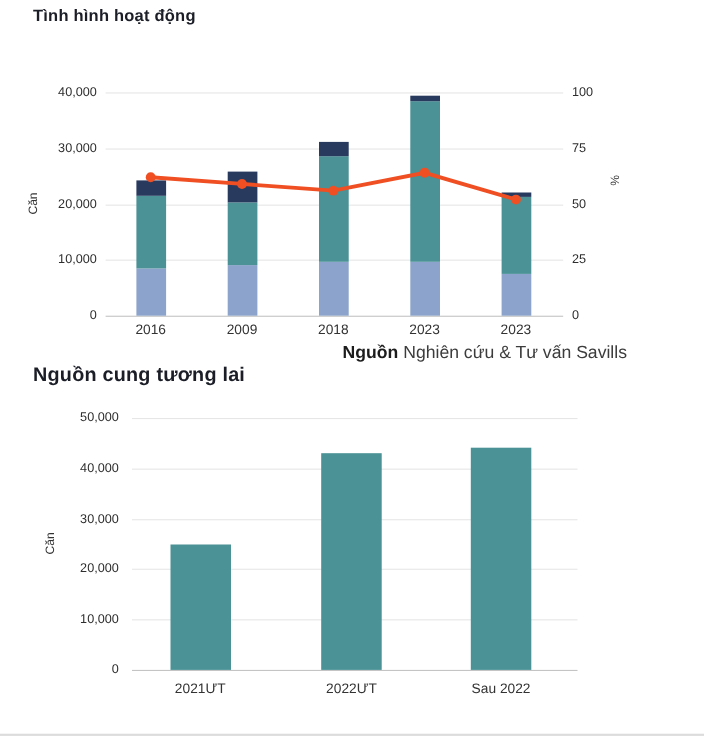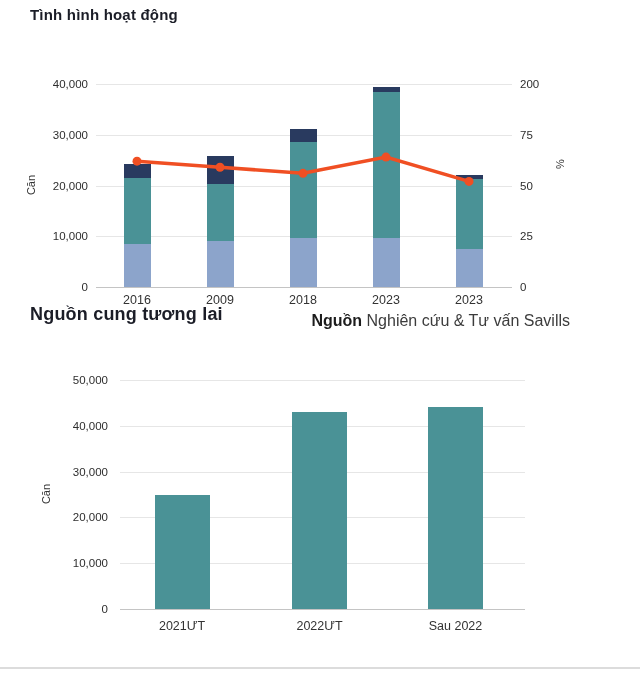--- a/index.html
+++ b/index.html
@@ -1,20 +1,20 @@
 <!DOCTYPE html>
 <html><head>
 <meta charset="utf-8">
 <style>
   html,body{margin:0;padding:0;background:#fff;}
   .page{position:relative;width:640px;height:673px;background:#fff;
         font-family:"Liberation Sans",sans-serif;overflow:hidden;}
   .chart-title{position:absolute;font-weight:700;color:#1b1d27;letter-spacing:.2px;}
   #title1{left:30px;top:6px;font-size:15px;}
-  #title2{left:30px;top:304px;font-size:18px;}
+  #title2{left:30px;top:330px;font-size:18px;}
   .legend{position:absolute;left:28px;top:50px;display:flex;align-items:center;gap:17px;}
   .legend-item{display:flex;align-items:center;gap:4px;}
   .legend-swatch{width:27px;height:8px;display:inline-block;}
   .legend-line{position:relative;width:27px;height:9px;display:inline-block;}
   .legend-line .ll{position:absolute;left:0;top:3px;width:27px;height:3px;}
   .legend-line .ld{position:absolute;left:9px;top:0;width:9px;height:9px;border-radius:50%;}
   .legend-label{font-size:11px;color:#20304f;white-space:nowrap;}
   .plot{position:absolute;}
   .gridline{position:absolute;left:0;right:0;height:1px;background:#e6e6e6;}
   .baseline{position:absolute;left:0;right:0;height:1px;background:#c4c4c4;}
@@ -97,21 +97,21 @@
       <div class="bar" style="left: 34.5px; width: 55px; height: 114.5px; background: rgb(74, 146, 150);"></div>
       <div class="bar" style="left: 172px; width: 55px; height: 196.94px; background: rgb(74, 146, 150);"></div>
       <div class="bar" style="left: 308px; width: 55px; height: 202.436px; background: rgb(74, 146, 150);"></div>
     </div>
 
   <div class="axis-label" style="left:46px;top:494px;">Căn</div>
 
 
   <div class="divider"></div>
 <div class="ytick" style="left: 0px; width: 88px; text-align: right; top: 84px;">40,000</div>
-    <div class="ytick" style="left: 520px; width: 40px; text-align: left; top: 84px;">200</div>
+    <div class="ytick" style="left: 520px; width: 40px; text-align: left; top: 84px;">100</div>
     <div class="ytick" style="left: 0px; width: 88px; text-align: right; top: 134.75px;">30,000</div>
     <div class="ytick" style="left: 520px; width: 40px; text-align: left; top: 134.75px;">75</div>
     <div class="ytick" style="left: 0px; width: 88px; text-align: right; top: 185.5px;">20,000</div>
     <div class="ytick" style="left: 520px; width: 40px; text-align: left; top: 185.5px;">50</div>
     <div class="ytick" style="left: 0px; width: 88px; text-align: right; top: 236.25px;">10,000</div>
     <div class="ytick" style="left: 520px; width: 40px; text-align: left; top: 236.25px;">25</div>
     <div class="ytick" style="left: 0px; width: 88px; text-align: right; top: 287px;">0</div>
     <div class="ytick" style="left: 520px; width: 40px; text-align: left; top: 287px;">0</div>
     <div class="xtick" style="left: 137px; top: 293px;">2016</div>
     <div class="xtick" style="left: 220px; top: 293px;">2009</div>

